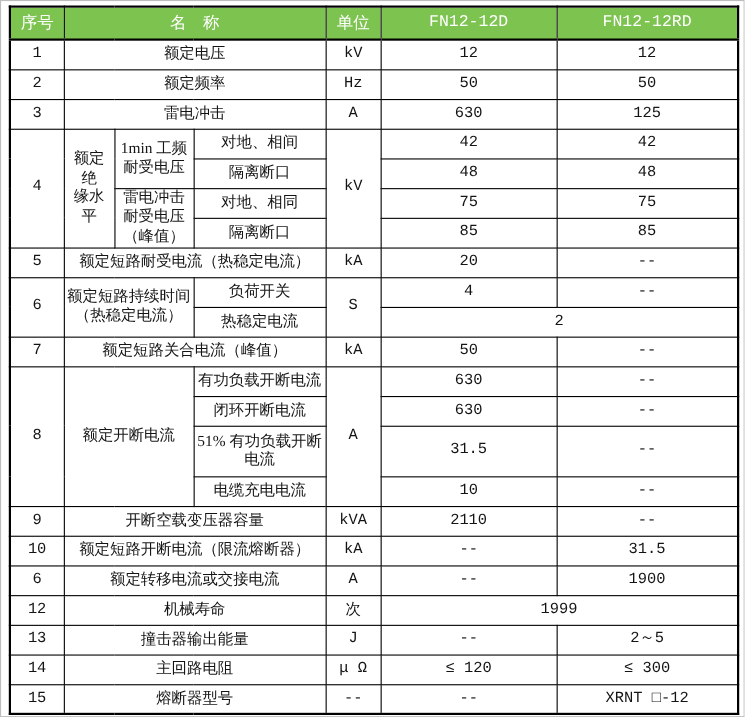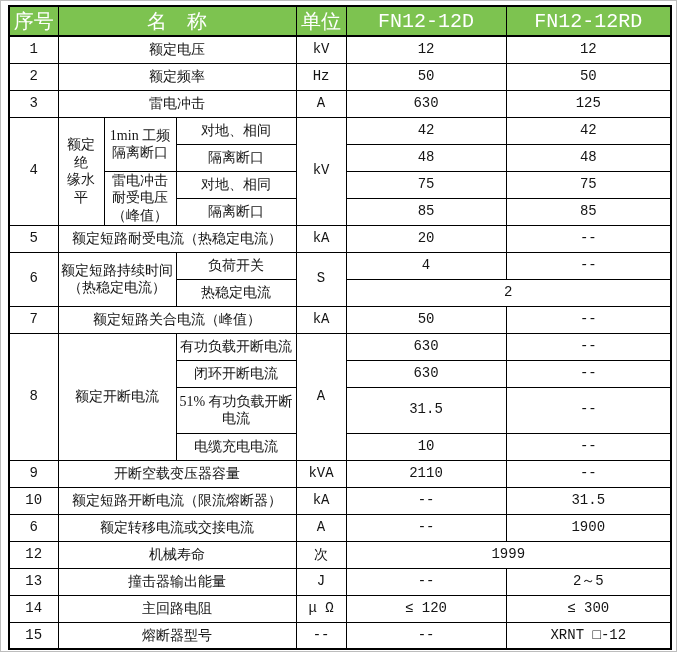--- a/index.html
+++ b/index.html
@@ -29,21 +29,21 @@
     font-size:14px;
     line-height:1.25;
     padding:0 2px;
     overflow:hidden;
     background:#ffffff;
   }
   .spec thead th{
     background:#7dc350;
     color:#ffffff;
     font-weight:normal;
-    font-size:20px;
+    font-size:15px;
     border-bottom:2px solid #000;
   }
   .spec thead tr{height:30px;}
   tr.r{height:27px;}
   tr.tall{height:46px;}
   .num{font-family:"Liberation Mono","DejaVu Sans Mono",monospace;font-size:14px;}
   .preline{white-space:pre-line;}
 </style>
 </head>
 <body>
@@ -92,21 +92,21 @@
       <td class="num">A</td>
       <td class="num">630</td>
       <td class="num">125</td>
     </tr>
 
     <tr class="r">
       <td class="num" rowspan="4">4</td>
       <td class="preline" rowspan="4">额定绝
 缘水平</td>
       <td class="preline" rowspan="2">1min 工频
-隔离断口</td>
+耐受电压</td>
       <td>对地、相间</td>
       <td class="num" rowspan="4">kV</td>
       <td class="num">42</td>
       <td class="num">42</td>
     </tr>
     <tr class="r">
       <td>隔离断口</td>
       <td class="num">48</td>
       <td class="num">48</td>
     </tr>

